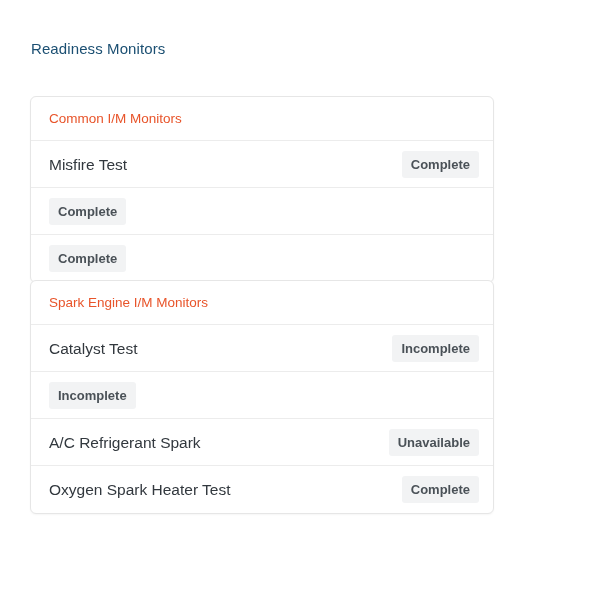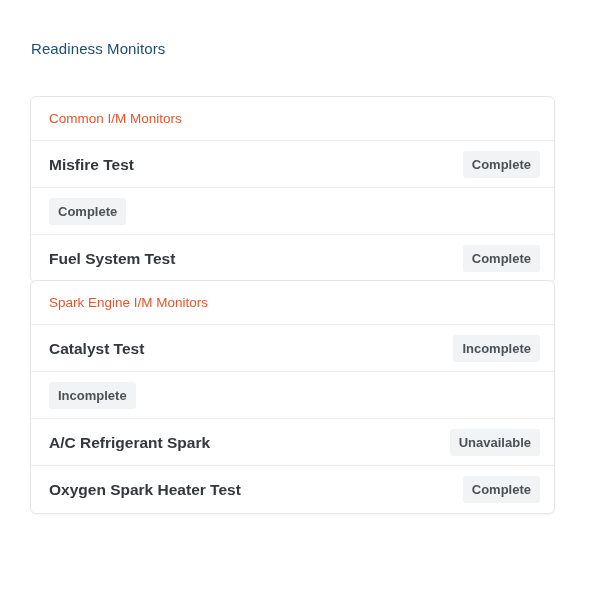--- a/index.html
+++ b/index.html
@@ -25,21 +25,21 @@
     font-size: 15px;
     font-weight: 400;
     letter-spacing: 0.1px;
     margin: 0;
     padding: 36px 0 0 31px;
     line-height: 26px;
   }
   .card {
     position: absolute;
     left: 30px;
-    width: 525px;
+    width: 464px;
     background: #ffffff;
     border: 1px solid #e6e6e6;
     border-radius: 6px;
     box-shadow: 0 1px 2px rgba(0,0,0,0.04);
     box-sizing: border-box;
     overflow: hidden;
   }
   #card-0 { top: 96px; }
   #card-1 { top: 280px; }
 
@@ -58,21 +58,21 @@
     height: 47px;
     border-bottom: 1px solid #ececec;
     box-sizing: border-box;
   }
   .row:last-child {
     border-bottom: none;
   }
   .row-label {
     font-size: 15.5px;
     color: #32383e;
-    font-weight: 700;
+    font-weight: 400;
     line-height: 19px;
   }
   .status {
     font-size: 13px;
     color: #4a5157;
     background: #f2f3f4;
     border-radius: 3px;
     padding: 6px 9px 6px 9px;
     line-height: 15px;
     white-space: nowrap;
@@ -89,21 +89,20 @@
   <div class="card" id="card-0">
     <div class="card-header">Common I/M Monitors</div>
     <div class="row">
       <span class="row-label">Misfire Test</span>
       <span class="status">Complete</span>
     </div>
     <div class="row">
       <span class="status">Complete</span>
     </div>
     <div class="row">
-      <span class="row-label">Fuel System Test</span>
       <span class="status">Complete</span>
     </div>
   </div>
 
   <div class="card" id="card-1">
     <div class="card-header">Spark Engine I/M Monitors</div>
     <div class="row">
       <span class="row-label">Catalyst Test</span>
       <span class="status">Incomplete</span>
     </div>

